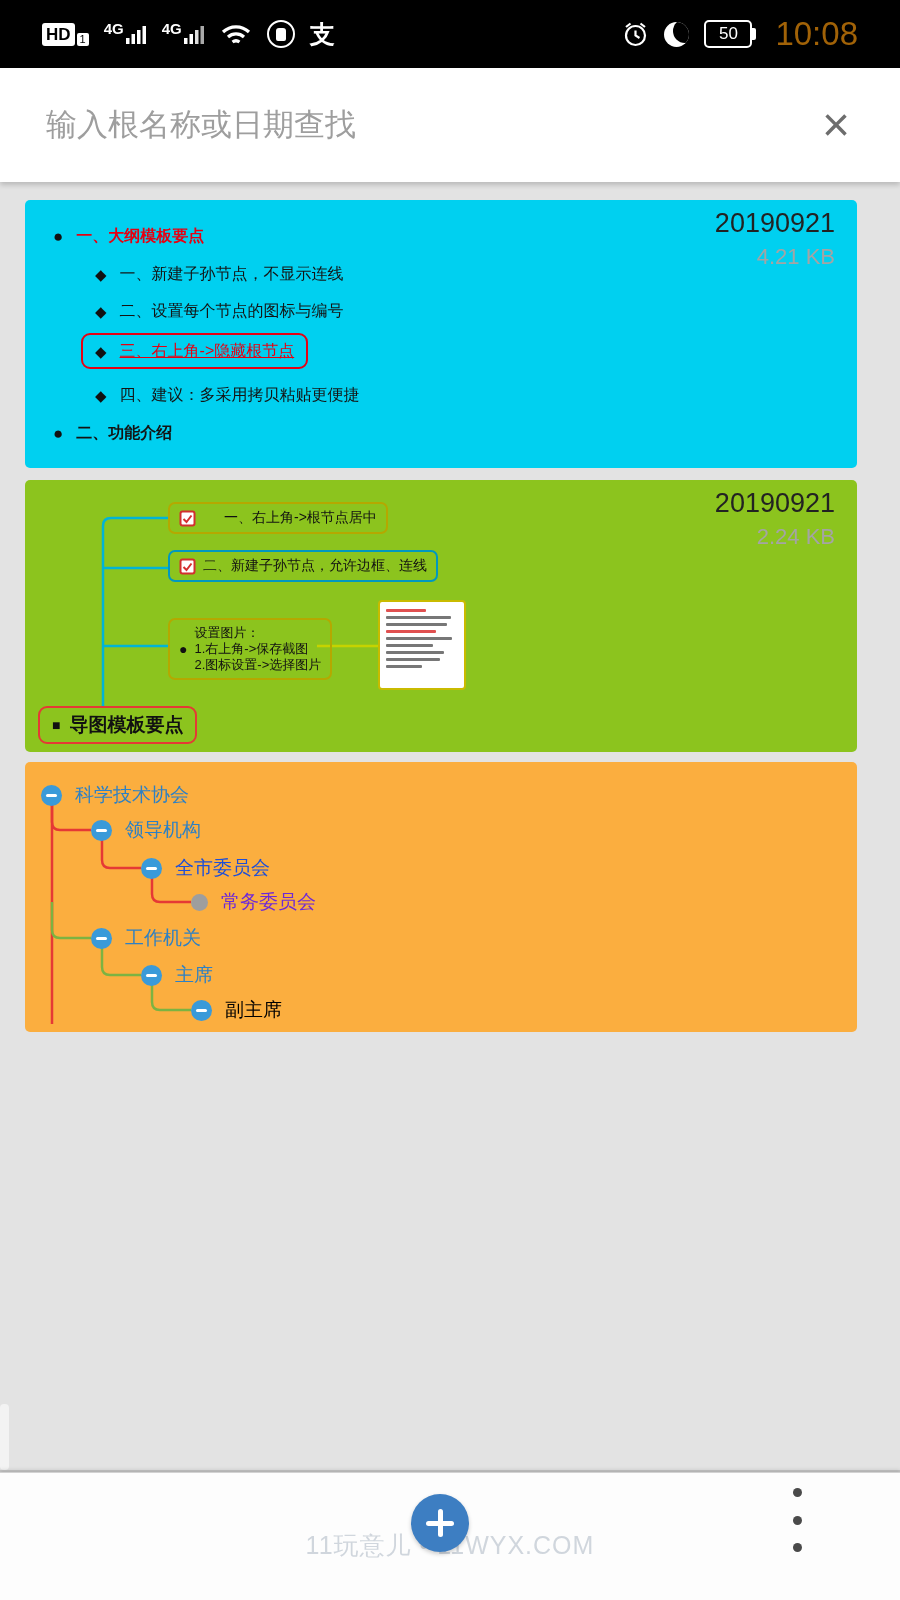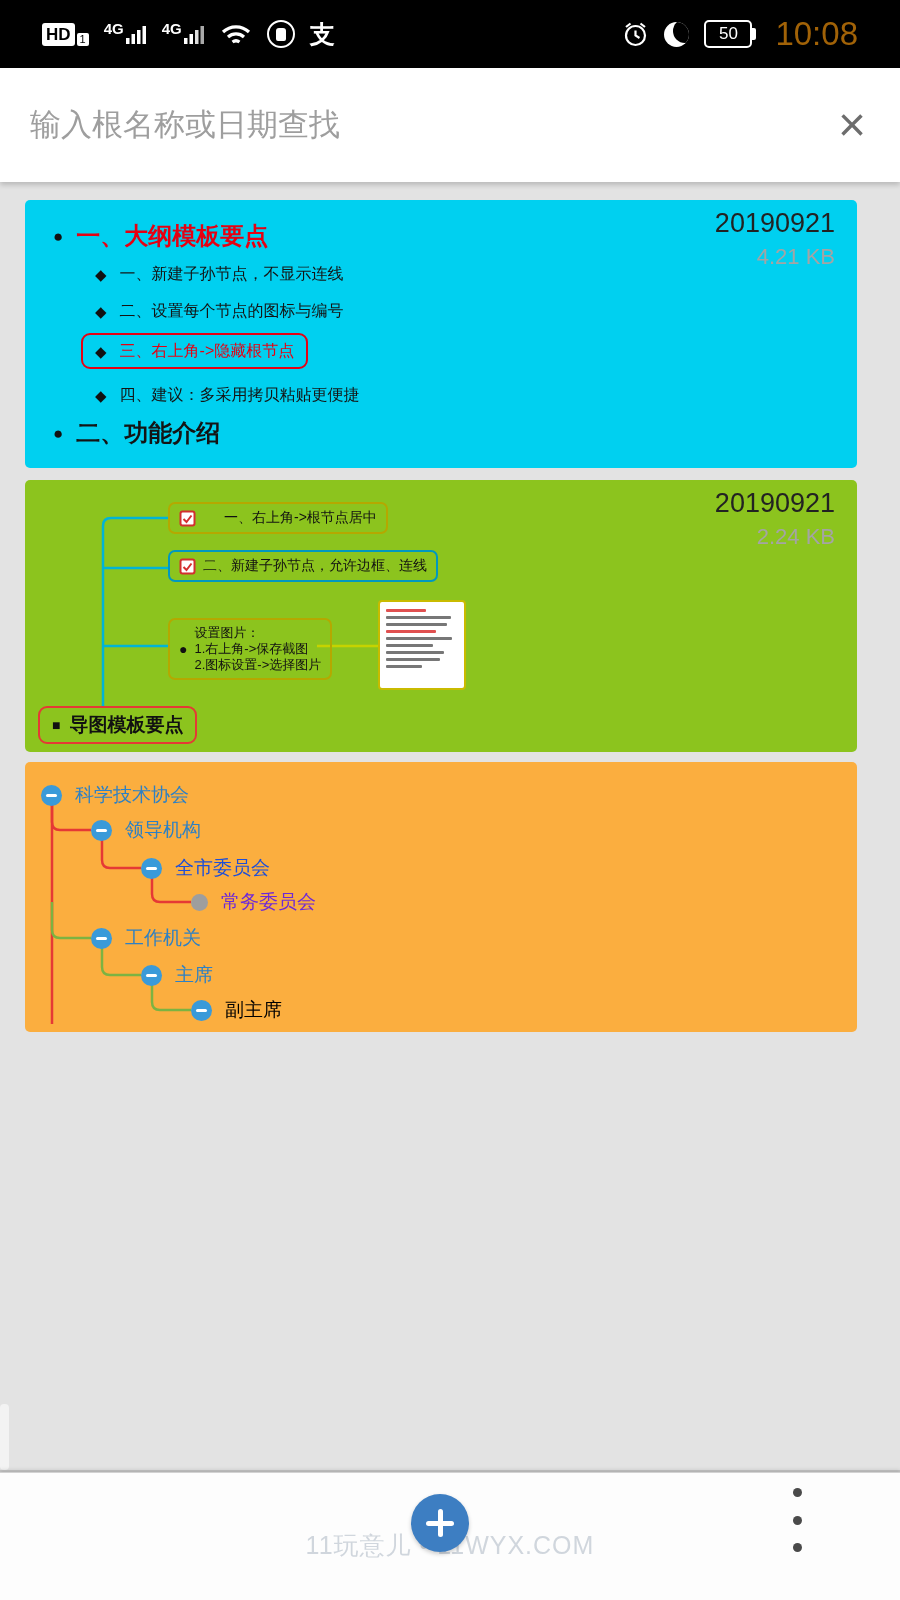--- a/index.html
+++ b/index.html
@@ -21,21 +21,21 @@
   .moon { position:relative; width:25px; height:25px; border-radius:50%; background:#fff; overflow:hidden; }
   .moon::after { content:""; position:absolute; left:9px; top:-3px; width:24px; height:24px; border-radius:50%; background:#000; }
   .battery { display:inline-flex; align-items:center; }
   .bat-body { width:48px; height:28px; border:2.5px solid #fff; border-radius:5px; color:#fff; font-size:17px;
     display:inline-flex; align-items:center; justify-content:center; }
   .bat-nub { width:4px; height:12px; background:#fff; border-radius:0 2px 2px 0; }
   .time { color:#a16207; font-size:33px; margin-left:4px; }
 
   
   .search-bar { position:absolute; top:68px; left:0; width:900px; height:114px; background:#fff;
-    display:flex; align-items:center; padding:0 30px; box-shadow:0 3px 5px rgba(0,0,0,0.18); z-index:20; }
+    display:flex; align-items:center; padding:0 46px; box-shadow:0 3px 5px rgba(0,0,0,0.18); z-index:20; }
   .search-input { flex:1; border:none; outline:none; font-size:31px; color:#333; background:transparent;
     font-family:"Liberation Sans","DejaVu Sans",sans-serif; }
   .search-input::placeholder { color:#9e9e9e; }
   .close { color:#6d6d6d; font-size:48px; line-height:1; cursor:pointer; padding:0 4px; }
 
   
   .content-bg { position:absolute; top:182px; left:0; width:900px; height:1290px; background:#e3e3e3; border-bottom:2px solid #c6c6c6; }
   .scroll-thumb { position:absolute; left:0; top:1404px; width:9px; height:66px; background:#f3f3f3; border-radius:4px; z-index:5; }
 
   .card { position:absolute; left:25px; width:832px; border-radius:5px; overflow:hidden; }
@@ -46,24 +46,24 @@
   .card-date { font-size:27px; color:#222; }
   .card-size { font-size:22px; color:#a4a4a4; margin-top:5px; }
 
   
   .o-row { position:absolute; display:flex; align-items:center; gap:13px; height:32px; }
   .o-row.lvl1 { left:28px; }
   .o-row.lvl2 { left:70px; }
   .o-bullet { font-size:15px; color:#111; line-height:1; }
   .lvl1 .o-bullet { font-size:17px; }
   .o-text { font-size:16px; color:#141414; white-space:nowrap; }
-  .lvl1 .o-text { font-size:24px; font-weight:bold; }
+  .lvl1 .o-text { font-size:16px; font-weight:bold; }
   .o-row.red .o-text { color:#e60012; }
   .o-row.boxed { left:56px; border:2px solid #e60012; border-radius:9px; padding:2px 12px; height:36px; }
-  .o-row.boxed .o-text { color:#e60012; }
+  .o-row.boxed .o-text { color:#e60012;text-decoration:underline; }
 
   
   .mm-lines { position:absolute; left:0; top:0; }
   .mm-node { position:absolute; display:flex; align-items:center; gap:7px; background:transparent;
     border-radius:7px; padding:5px 9px; white-space:nowrap; }
   .mm-node span, .mm-node div { font-size:14px; color:#111; }
   .n1 { left:143px; top:22px; border:2px solid #b5a800;gap:28px; }
   .n2 { left:143px; top:70px; border:2px solid #0098c0; }
   .n3 { left:143px; top:138px; border:2px solid #b5a800; align-items:center; }
   .n3 .mm-text3 div { font-size:13px; line-height:16px; color:#111; }

